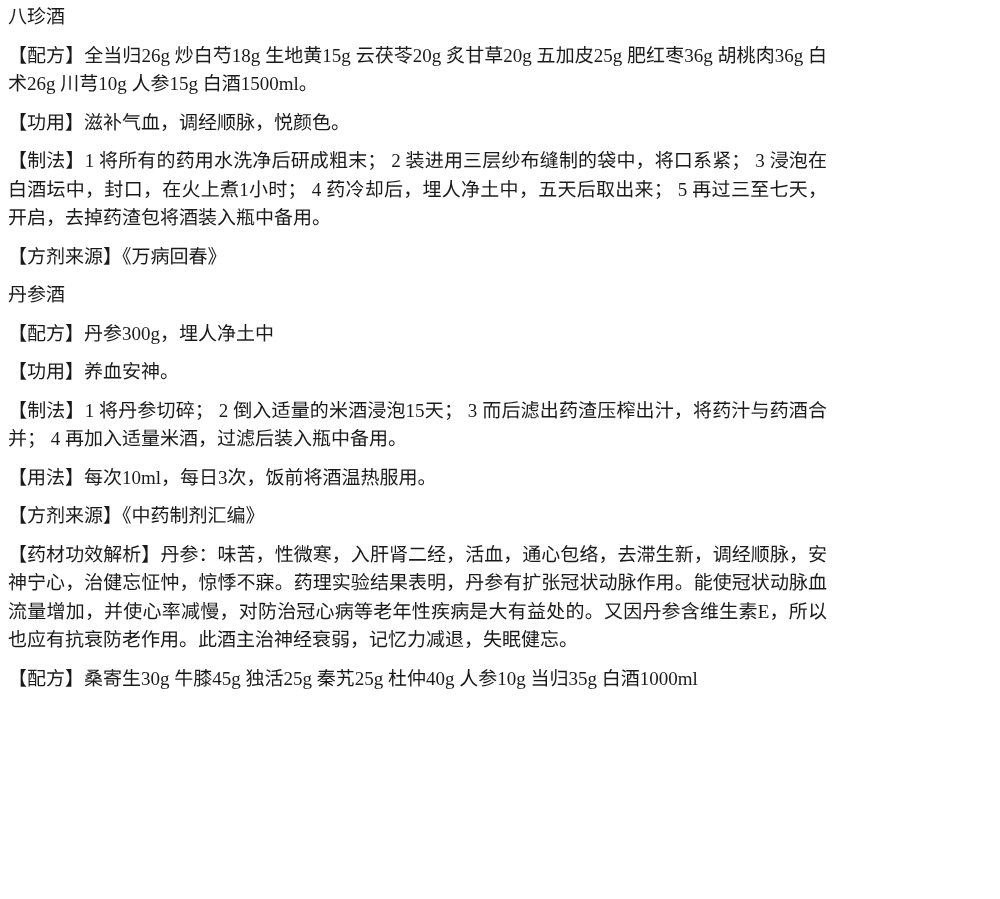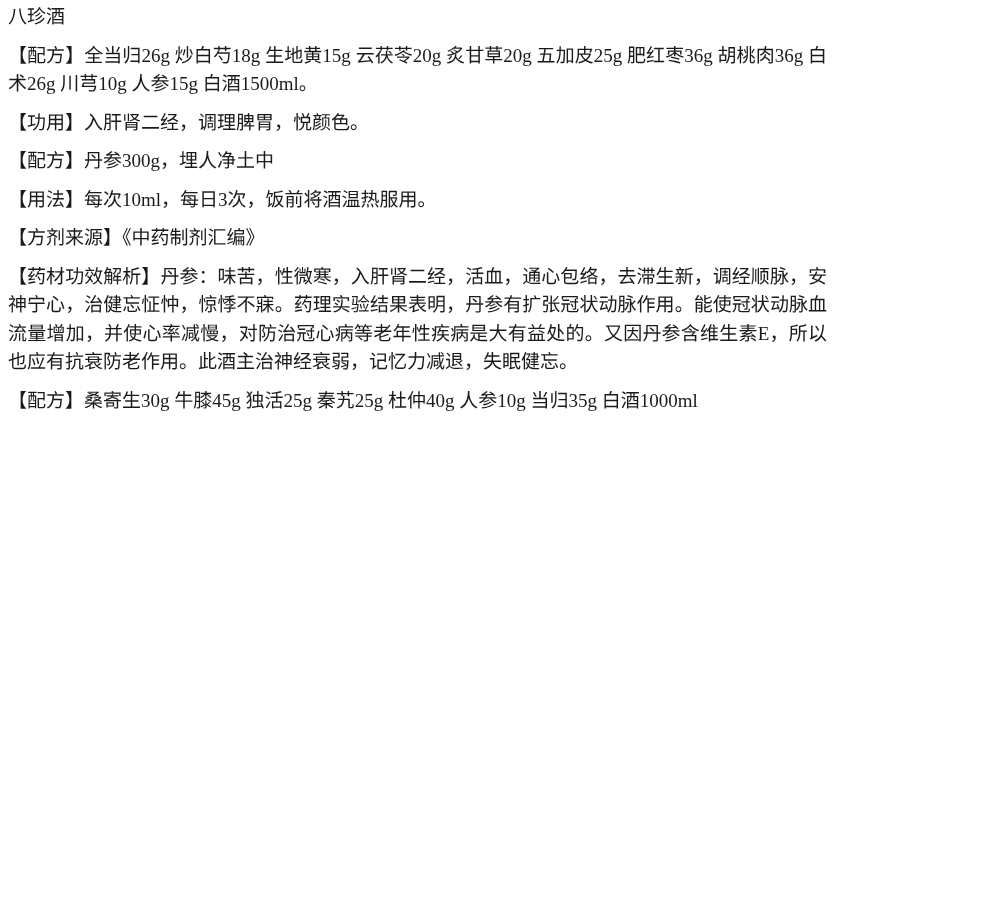--- a/index.html
+++ b/index.html
@@ -30,19 +30,24 @@
   .page p:last-child {
     margin-bottom: 8px;
   }
 </style>
 </head>
 <body>
 
 <div class="page">
   <p class="title">八珍酒</p>
   <p class="para">【配方】全当归26g 炒白芍18g 生地黄15g 云茯苓20g 炙甘草20g 五加皮25g 肥红枣36g 胡桃肉36g 白术26g 川芎10g 人参15g 白酒1500ml。</p>
-  <p class="para">【功用】入肝肾二经，调理脾胃，悦颜色。</p>
+  <p class="para">【功用】滋补气血，调经顺脉，悦颜色。</p>
+  <p class="para">【制法】1 将所有的药用水洗净后研成粗末； 2 装进用三层纱布缝制的袋中，将口系紧； 3 浸泡在白酒坛中，封口，在火上煮1小时； 4 药冷却后，埋人净土中，五天后取出来； 5 再过三至七天，开启，去掉药渣包将酒装入瓶中备用。</p>
+  <p class="para">【方剂来源】《万病回春》</p>
+  <p class="title">丹参酒</p>
   <p class="para">【配方】丹参300g，埋人净土中</p>
+  <p class="para">【功用】养血安神。</p>
+  <p class="para">【制法】1 将丹参切碎； 2 倒入适量的米酒浸泡15天； 3 而后滤出药渣压榨出汁，将药汁与药酒合并； 4 再加入适量米酒，过滤后装入瓶中备用。</p>
   <p class="para">【用法】每次10ml，每日3次，饭前将酒温热服用。</p>
   <p class="para">【方剂来源】《中药制剂汇编》</p>
   <p class="para">【药材功效解析】丹参：味苦，性微寒，入肝肾二经，活血，通心包络，去滞生新，调经顺脉，安神宁心，治健忘怔忡，惊悸不寐。药理实验结果表明，丹参有扩张冠状动脉作用。能使冠状动脉血流量增加，并使心率减慢，对防治冠心病等老年性疾病是大有益处的。又因丹参含维生素E，所以也应有抗衰防老作用。此酒主治神经衰弱，记忆力减退，失眠健忘。</p>
   <p class="para">【配方】桑寄生30g 牛膝45g 独活25g 秦艽25g 杜仲40g 人参10g 当归35g 白酒1000ml</p>
 </div>
 
 </body></html>

